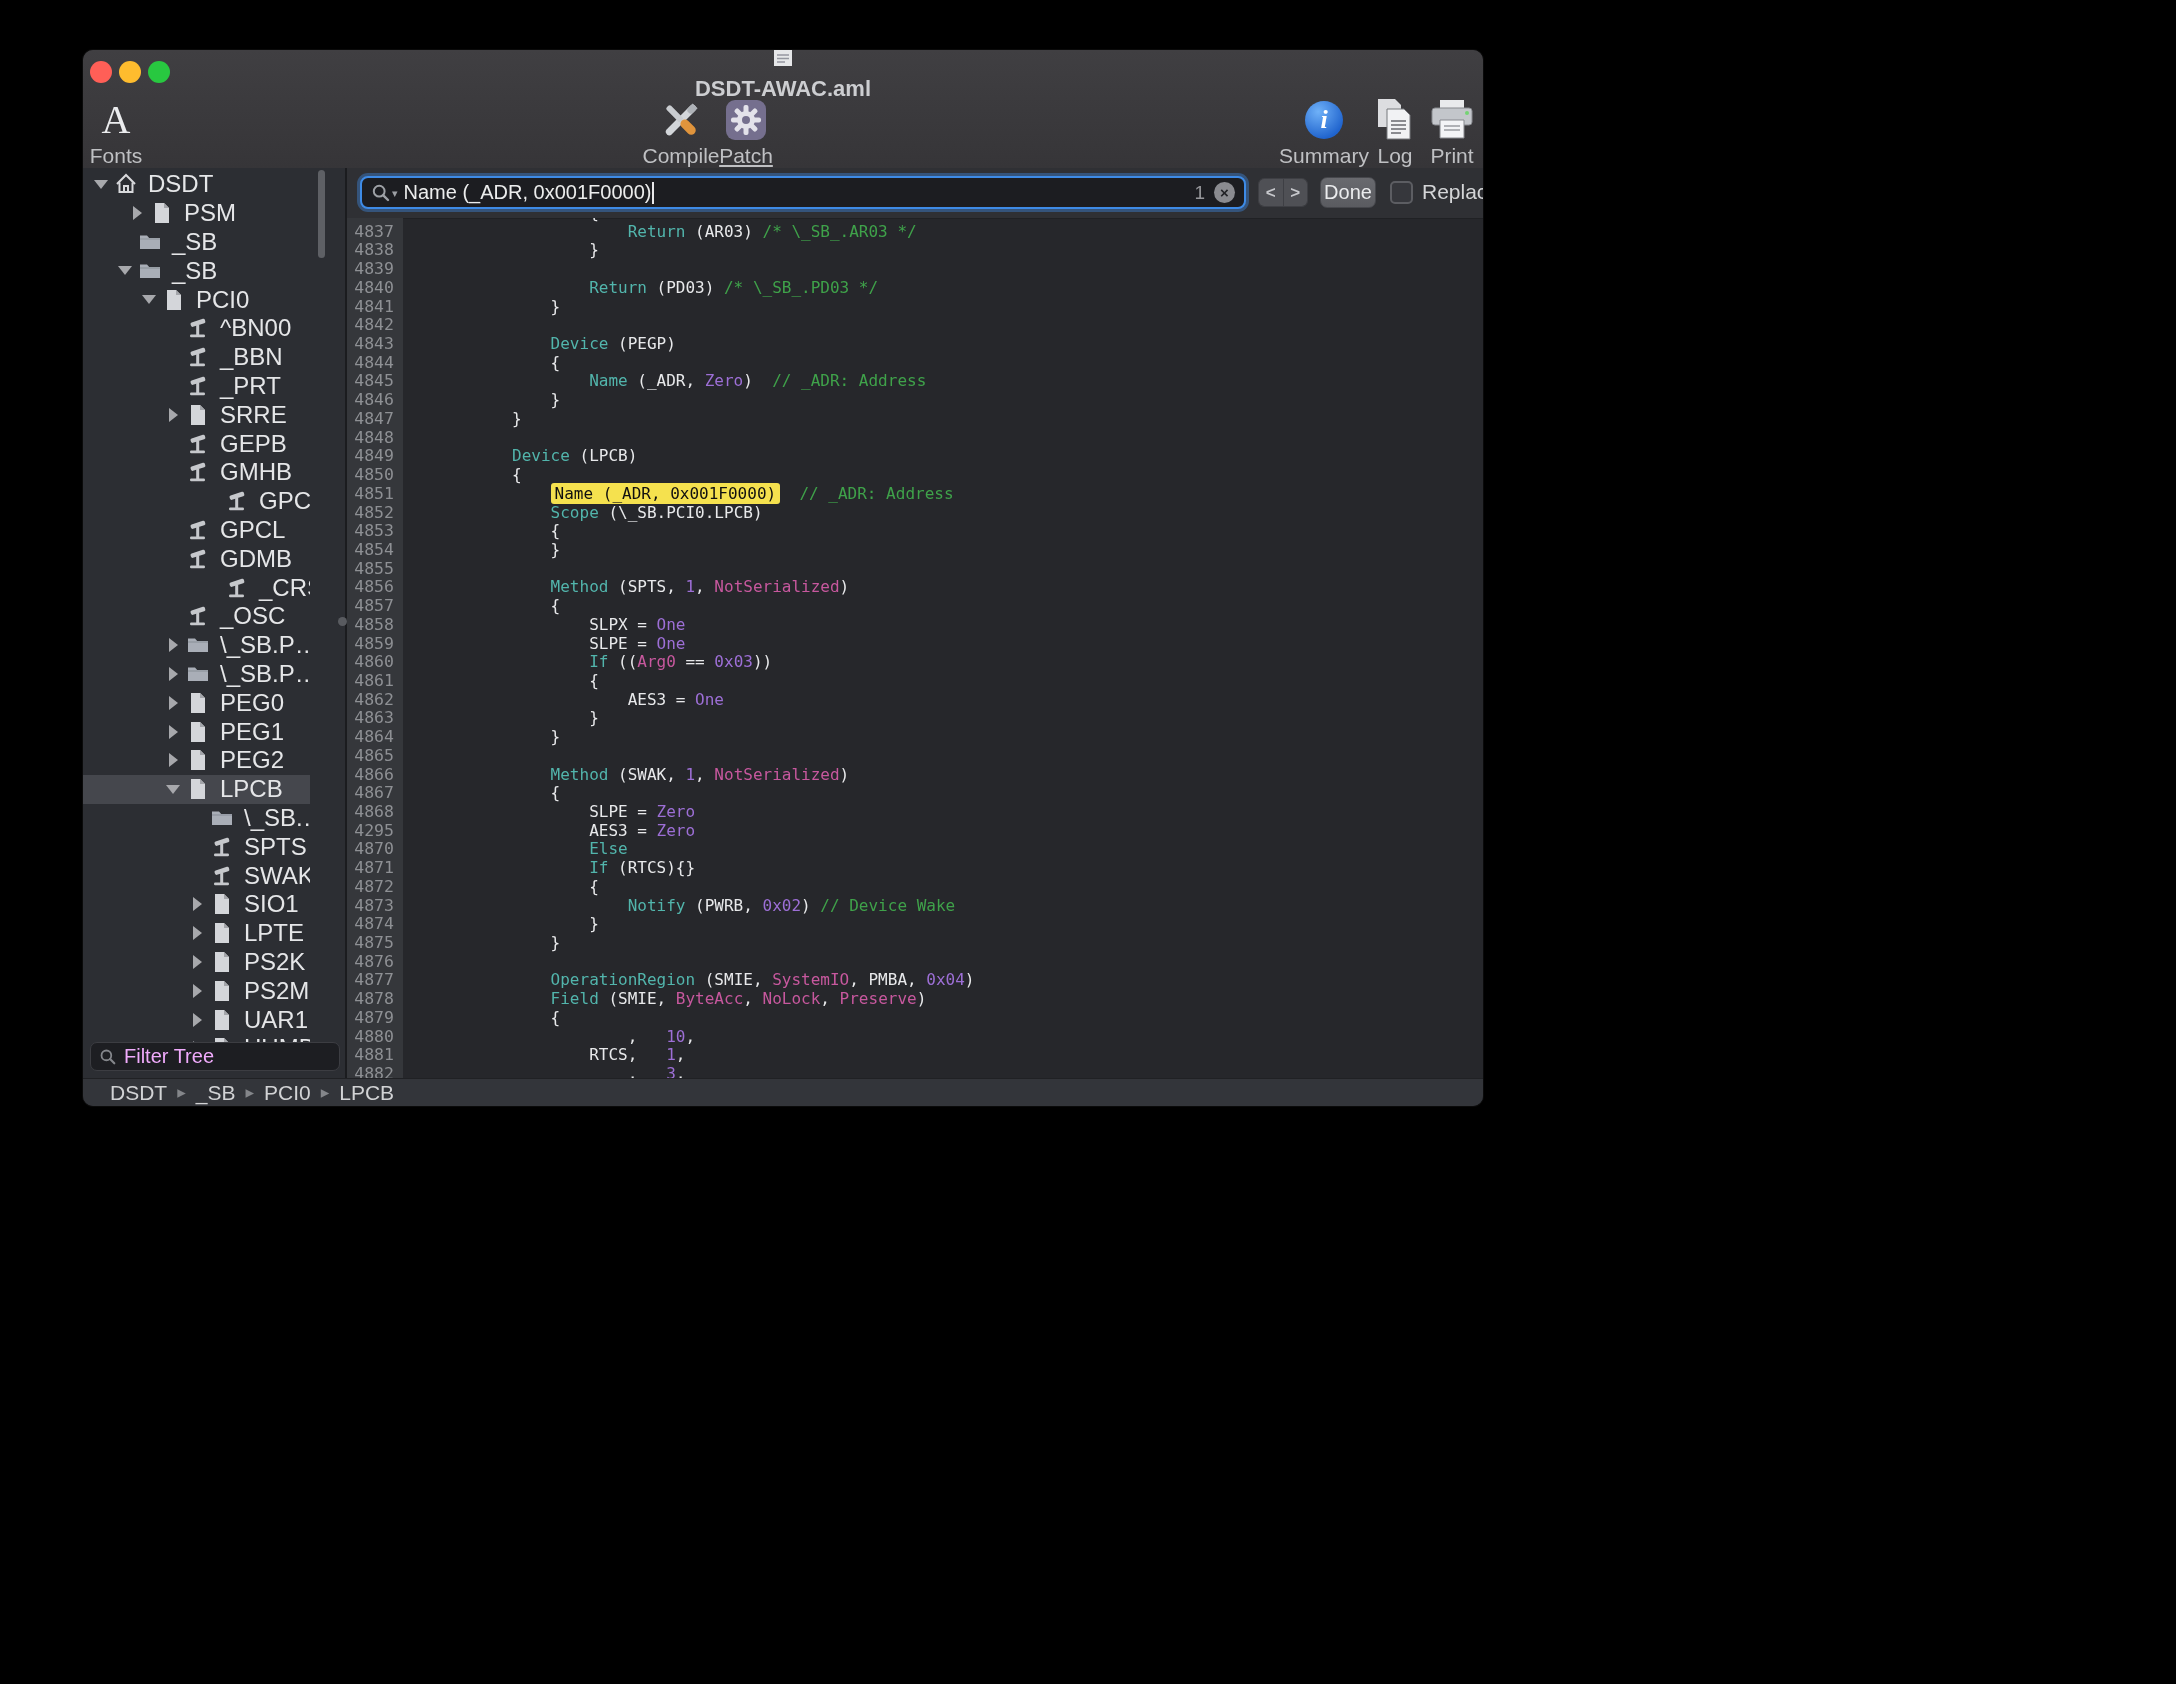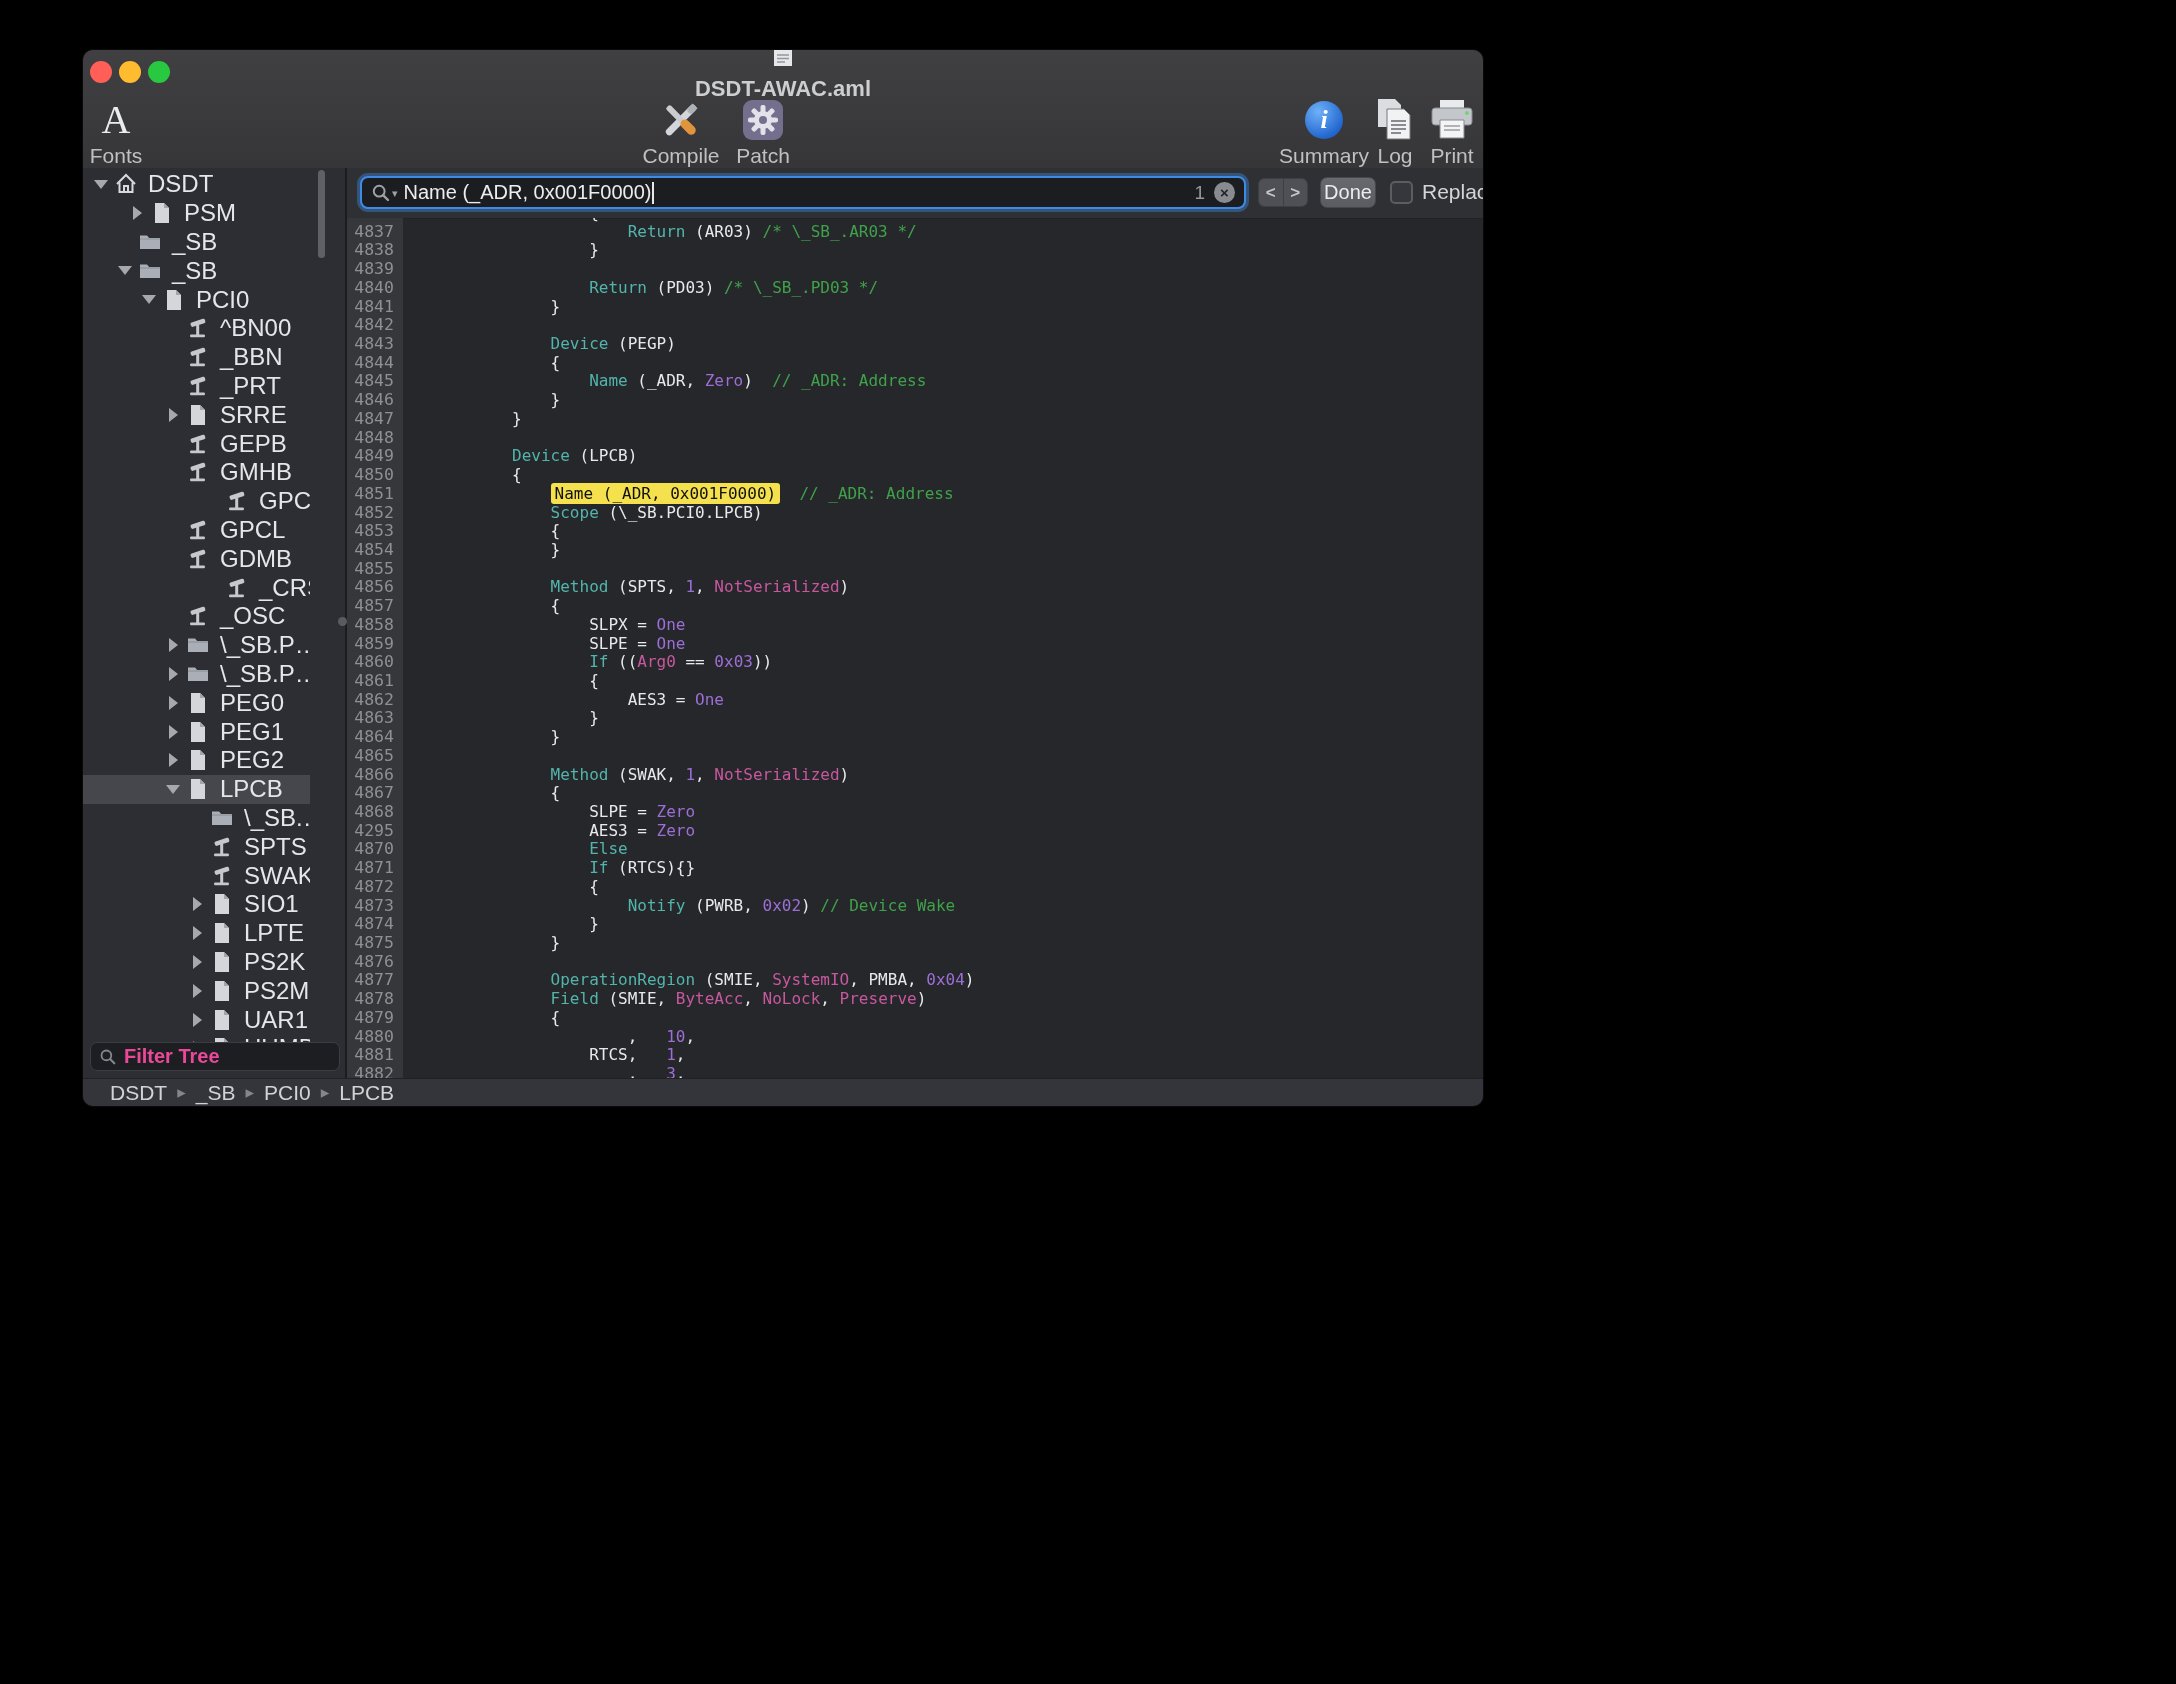--- a/index.html
+++ b/index.html
@@ -23,21 +23,21 @@
   .light.yellow{background:var(--traffic-yellow,#febc2e);}
   .light.green{background:var(--traffic-green,#28c840);}
   .title{position:absolute;left:0;right:0;top:0;height:44px;display:flex;align-items:center;
          justify-content:center;gap:9px;color:#cdced1;font-size:22px;font-weight:600;flex-direction:column;}
   .toolbar{position:absolute;left:0;top:44px;width:100%;height:74px;}
   .titem{position:absolute;top:2px;text-align:center;color:#bfc0c3;font-size:21px;white-space:nowrap;}
   .titem .ibox{height:48px;display:flex;align-items:center;justify-content:center;}
   .titem .tlab{display:block;margin-top:0px;}
   .ti-fonts{left:2px;width:62px;}
   .ti-compile{left:556px;width:84px;}
-  .ti-patch{left:643px;width:74px;}
+  .ti-patch{left:626px;width:74px;text-decoration:underline;}
   .ti-summary{left:1196px;width:90px;}
   .ti-log{left:1288px;width:48px;}
   .ti-print{left:1340px;width:58px;}
   .fonts-a{font-family:"Liberation Serif",serif;font-size:40px;color:#ebecee;line-height:44px;}
   .info-circle{width:38px;height:38px;border-radius:50%;
                background:radial-gradient(circle at 35% 28%, #6fb1f8, #1f63cd 75%);
                display:flex;align-items:center;justify-content:center;
                color:#fff;font-family:"Liberation Serif",serif;font-style:italic;
                font-weight:bold;font-size:26px;}
 
@@ -54,21 +54,21 @@
   .tarrow.down::before{content:"";display:block;border:7px solid transparent;
         border-top:9px solid #a7a8ac;border-bottom:0;}
   .tarrow.right::before{content:"";display:block;border:7px solid transparent;
         border-left:9px solid #a7a8ac;border-right:0;}
   .ticon{width:24px;height:24px;margin:0 10px 0 2px;flex:none;display:inline-flex;}
   .ticon svg{width:100%;height:100%;}
   .sb-thumb{position:absolute;left:235px;top:2px;width:7px;height:88px;border-radius:4px;
             background:#5e6065;}
   .filter{position:absolute;left:7px;bottom:7px;width:232px;height:27px;border-radius:7px;
           background:#1d1e22;border:1px solid #3c3d42;display:flex;align-items:center;
-          gap:7px;padding:0 8px;color:#ec4899;font-size:20px;font-weight:bold;}
+          gap:7px;padding:0 8px;color:#f0abfc;font-size:20px;}
 
   .divider{position:absolute;left:262px;top:0;width:2px;height:100%;background:#1b1c1f;}
   .split-dot{position:absolute;left:255px;top:449px;width:9px;height:9px;border-radius:50%;
              background:#595b60;z-index:5;}
 
   
   .editor{position:absolute;left:264px;top:0;right:0;height:100%;background:#26272b;}
   .findbar{position:absolute;left:0;top:0;right:0;height:50px;background:#2f3034;
            border-bottom:1px solid #202124;}
   .findfield{position:absolute;left:13px;top:8px;width:886px;height:33px;border-radius:8px;

